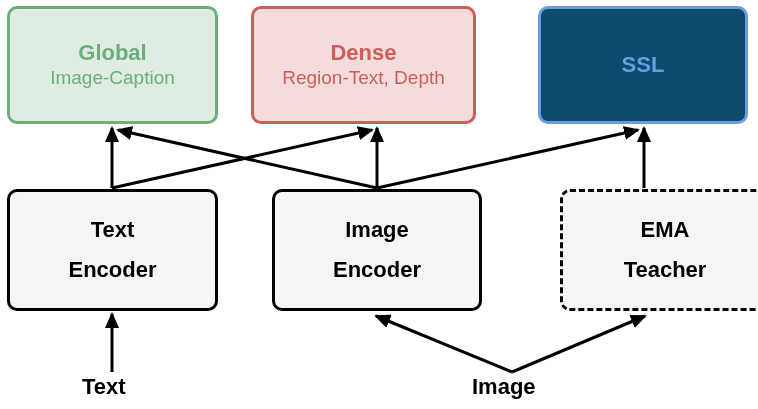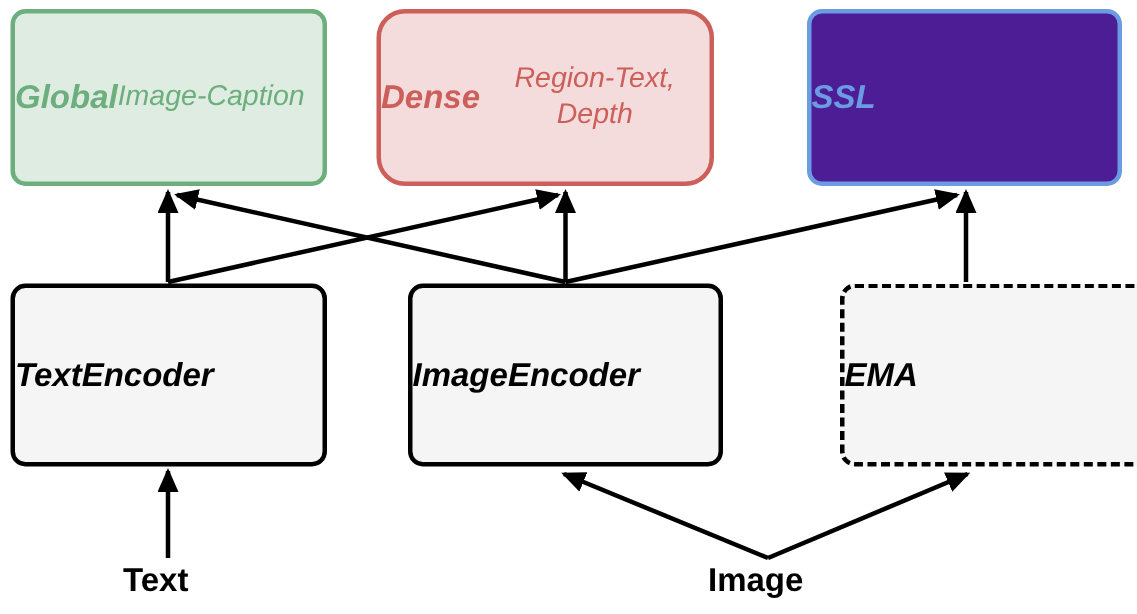--- a/index.html
+++ b/index.html
@@ -1,24 +1,24 @@
 <!DOCTYPE html>
 <html><head>
   <meta charset="utf-8">
   <style>
     html, body { margin: 0; padding: 0; background: #ffffff; }
     body { width: 758px; height: 409px; position: relative; overflow: hidden;
            font-family: "Liberation Sans", "DejaVu Sans", sans-serif; }
     .box { position: absolute; box-sizing: border-box; border-radius: 10px;
-           display: flex; align-items: center; text-align: center; font-style: italic; }
+           display: flex; flex-direction: column; align-items: center; justify-content: center; text-align: center; }
     .head-box { height: 118px; top: 6px; border-width: 3px; border-style: solid; }
     .head-title { font-weight: bold; font-size: 22px; line-height: 26px; }
     .head-sub { font-size: 19px; line-height: 24px; }
     #box-global { left: 7px; width: 211px; background: #dfece2; border-color: #6cae7c; color: #6cae7c; }
-    #box-dense  { left: 251px; width: 225px; background: #f5dcdc; border-color: #cc5f5a; color: #cc5f5a; border-radius: 19px; }
+    #box-dense  { left: 251px; width: 225px; background: #f5dcdc; border-color: #cc5f5a; color: #cc5f5a; }
     #box-ssl    { left: 538px; width: 210px; background: #e0e8f8; border-color: #6b9be3; color: #6b9be3; }
     .enc-box { top: 189px; height: 122px; background: #f5f5f5; border: 3px solid #000; color: #000; }
     .enc-label { font-weight: bold; font-size: 22px; line-height: 40px; }
     #box-text  { left: 7px; width: 211px; }
     #box-image { left: 272px; width: 210px; }
     #box-ema   { left: 560px; width: 210px; border-style: dashed; }
     .input-label { position: absolute; font-weight: bold; font-size: 22px; color: #000; }
     #label-text  { left: 82px; top: 374px; }
     #label-image { left: 472px; top: 374px; }
     svg#arrows { position: absolute; left: 0; top: 0; pointer-events: none; }
@@ -49,30 +49,31 @@
 </svg>
 
 <div class="box head-box" id="box-global" style="color: rgb(108, 174, 124); border-color: rgb(108, 174, 124); background: rgb(223, 236, 226);">
   <div class="head-title">Global</div>
   <div class="head-sub">Image-Caption</div>
 </div>
 <div class="box head-box" id="box-dense" style="color: rgb(204, 95, 90); border-color: rgb(204, 95, 90); background: rgb(245, 220, 220);">
   <div class="head-title">Dense</div>
   <div class="head-sub">Region-Text, Depth</div>
 </div>
-<div class="box head-box" id="box-ssl" style="color: rgb(107, 155, 227); border-color: rgb(107, 155, 227); background: #4c1d95;">
+<div class="box head-box" id="box-ssl" style="color: rgb(107, 155, 227); border-color: rgb(107, 155, 227); background: #0c4a6e;">
   <div class="head-title">SSL</div>
 </div>
 
 <div class="box enc-box" id="box-text">
   <div class="enc-label">Text</div>
   <div class="enc-label">Encoder</div>
 </div>
 <div class="box enc-box" id="box-image">
   <div class="enc-label">Image</div>
   <div class="enc-label">Encoder</div>
 </div>
 <div class="box enc-box" id="box-ema">
   <div class="enc-label">EMA</div>
+  <div class="enc-label">Teacher</div>
 </div>
 
 <div class="input-label" id="label-text">Text</div>
 <div class="input-label" id="label-image">Image</div>
 
 </body></html>

